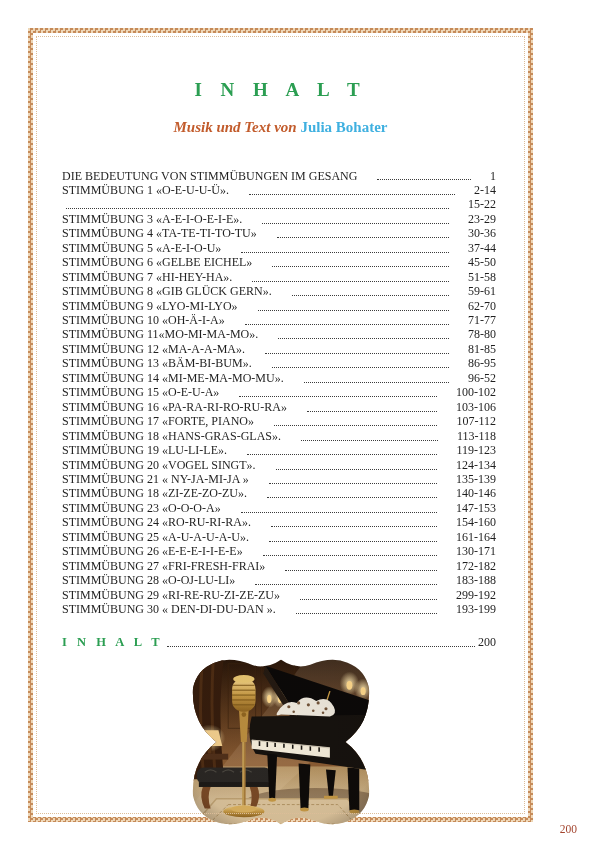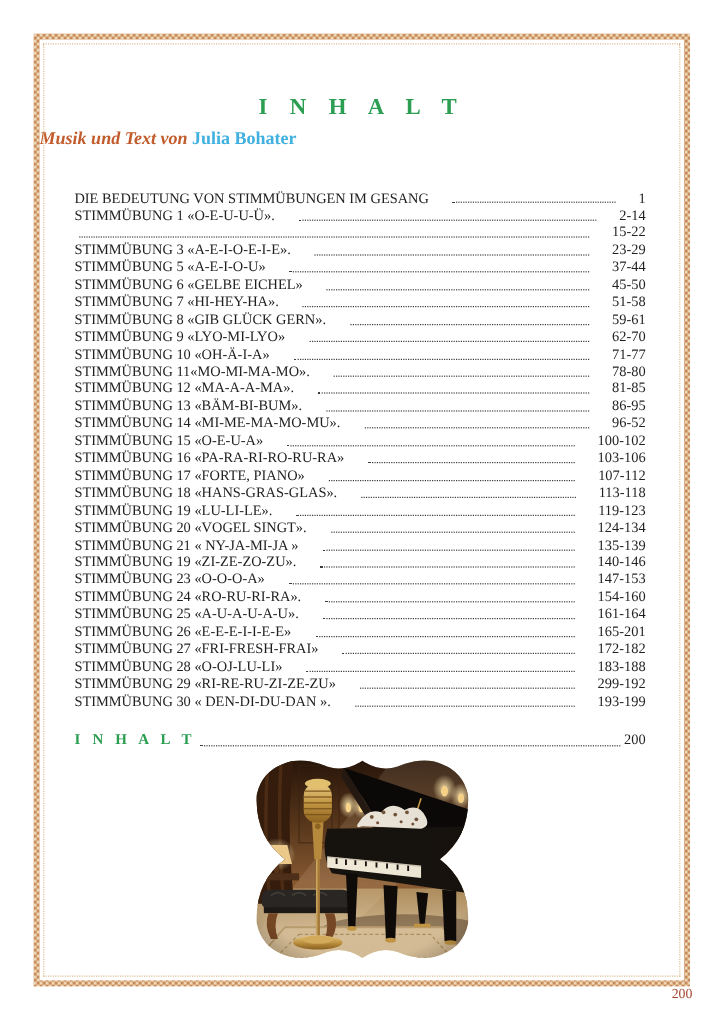--- a/index.html
+++ b/index.html
@@ -1,36 +1,36 @@
 <!DOCTYPE html>
 <html><head>
 <meta charset="utf-8">
 <style>
   html,body{margin:0;padding:0;}
   body{
     width:600px;height:849px;position:relative;background:#ffffff;
     font-family:"Liberation Serif", serif;overflow:hidden;
   }
   .frame{
-    position:absolute;left:28px;top:28px;width:547px;height:794px;
+    position:absolute;left:28px;top:28px;width:505px;height:794px;
     background:repeating-conic-gradient(#c68b59 0% 25%, #eed6b6 0% 50%);
     background-size:5px 5px;
   }
   .frame-inner{
     position:absolute;inset:5px;background:#ffffff;
   }
   .frame-inner::before{
     content:"";position:absolute;inset:3px;border:1px dotted #dcbd98;pointer-events:none;
   }
   .page-title{
     margin:47px 0 0 0;text-align:center;
     font-size:19px;font-weight:bold;letter-spacing:7px;color:#2b9e52;line-height:1;
   }
   .subtitle{
-    margin:9px 0 0 0;text-align:left;font-size:15px;line-height:1.1;
+    margin:20px 0 0 0;text-align:center;font-size:15px;line-height:1.1;
   }
   .sub-byline{font-style:italic;font-weight:bold;color:#c25b2b;}
   .sub-author{font-weight:bold;color:#3fb0e0;}
   .toc{
     margin:33px 32px 0 29px;
   }
   .toc-row{
     display:flex;align-items:flex-end;
     font-size:12px;line-height:14.45px;color:#1f1f1f;white-space:nowrap;gap:16px;
   }
@@ -83,20 +83,25 @@
     <span class="leader"></span>
     <span class="toc-page">15-22</span>
   </div>
 
   <div class="toc-row">
     <span class="toc-label">STIMMÜBUNG 3 «A-E-I-O-E-I-E».</span>
     <span class="leader"></span>
     <span class="toc-page">23-29</span>
   </div>
 
+  <div class="toc-row">
+    <span class="toc-label">STIMMÜBUNG 4 «TA-TE-TI-TO-TU»</span>
+    <span class="leader"></span>
+    <span class="toc-page">30-36</span>
+  </div>
 
   <div class="toc-row">
     <span class="toc-label">STIMMÜBUNG 5 «A-E-I-O-U»</span>
     <span class="leader"></span>
     <span class="toc-page">37-44</span>
   </div>
 
   <div class="toc-row">
     <span class="toc-label">STIMMÜBUNG 6 «GELBE EICHEL»</span>
     <span class="leader"></span>
@@ -187,21 +192,21 @@
     <span class="toc-page">124-134</span>
   </div>
 
   <div class="toc-row">
     <span class="toc-label">STIMMÜBUNG 21 « NY-JA-MI-JA »</span>
     <span class="leader"></span>
     <span class="toc-page">135-139</span>
   </div>
 
   <div class="toc-row">
-    <span class="toc-label">STIMMÜBUNG 19 «ZI-ZE-ZO-ZU».</span>
+    <span class="toc-label">STIMMÜBUNG 18 «ZI-ZE-ZO-ZU».</span>
     <span class="leader"></span>
     <span class="toc-page">140-146</span>
   </div>
 
   <div class="toc-row">
     <span class="toc-label">STIMMÜBUNG 23 «O-O-O-A»</span>
     <span class="leader"></span>
     <span class="toc-page">147-153</span>
   </div>
 
@@ -213,21 +218,21 @@
 
   <div class="toc-row">
     <span class="toc-label">STIMMÜBUNG 25 «A-U-A-U-A-U».</span>
     <span class="leader"></span>
     <span class="toc-page">161-164</span>
   </div>
 
   <div class="toc-row">
     <span class="toc-label">STIMMÜBUNG 26 «E-E-E-I-I-E-E»</span>
     <span class="leader"></span>
-    <span class="toc-page">165-201</span>
+    <span class="toc-page">130-171</span>
   </div>
 
   <div class="toc-row">
     <span class="toc-label">STIMMÜBUNG 27 «FRI-FRESH-FRAI»</span>
     <span class="leader"></span>
     <span class="toc-page">172-182</span>
   </div>
 
   <div class="toc-row">
     <span class="toc-label">STIMMÜBUNG 28 «O-OJ-LU-LI»</span>

